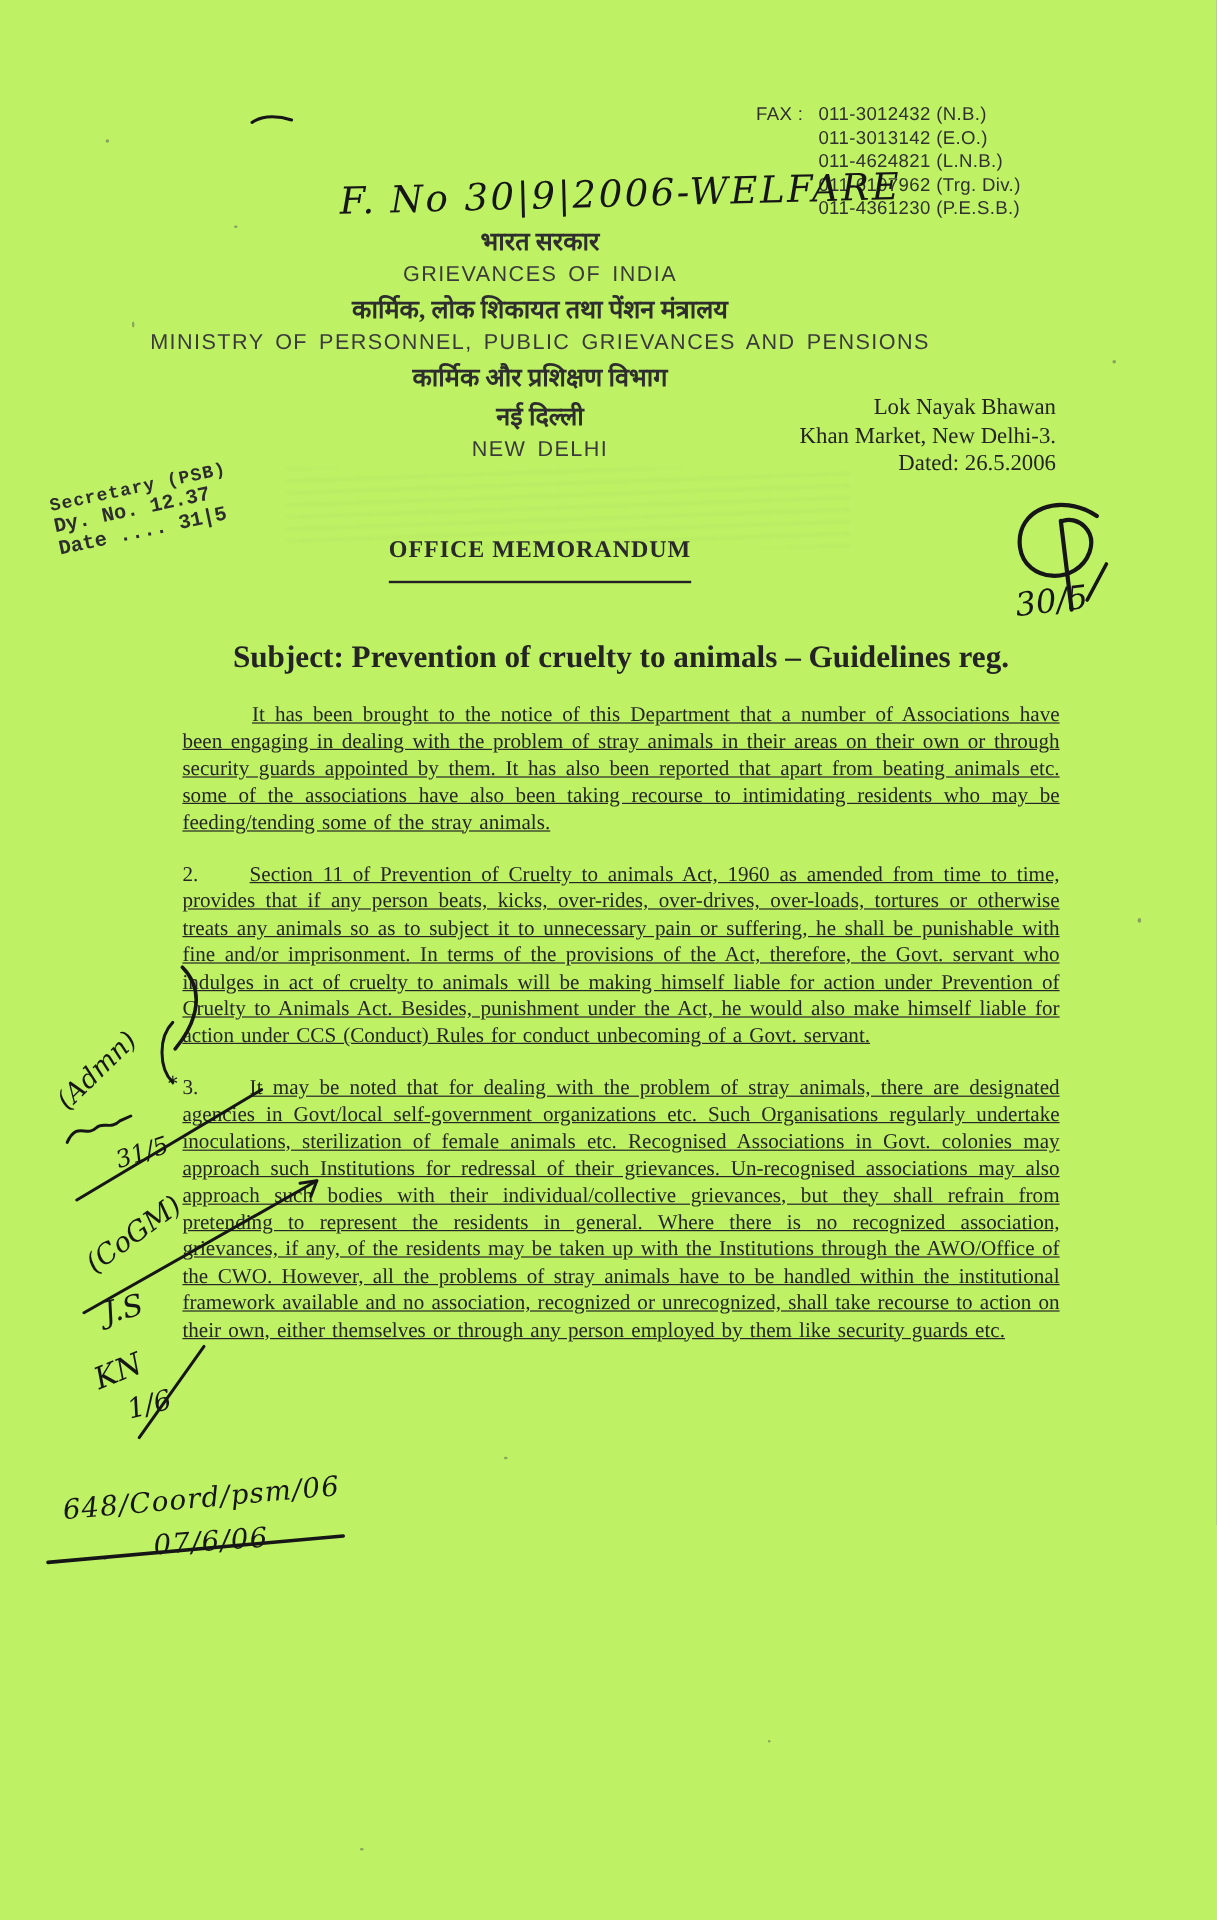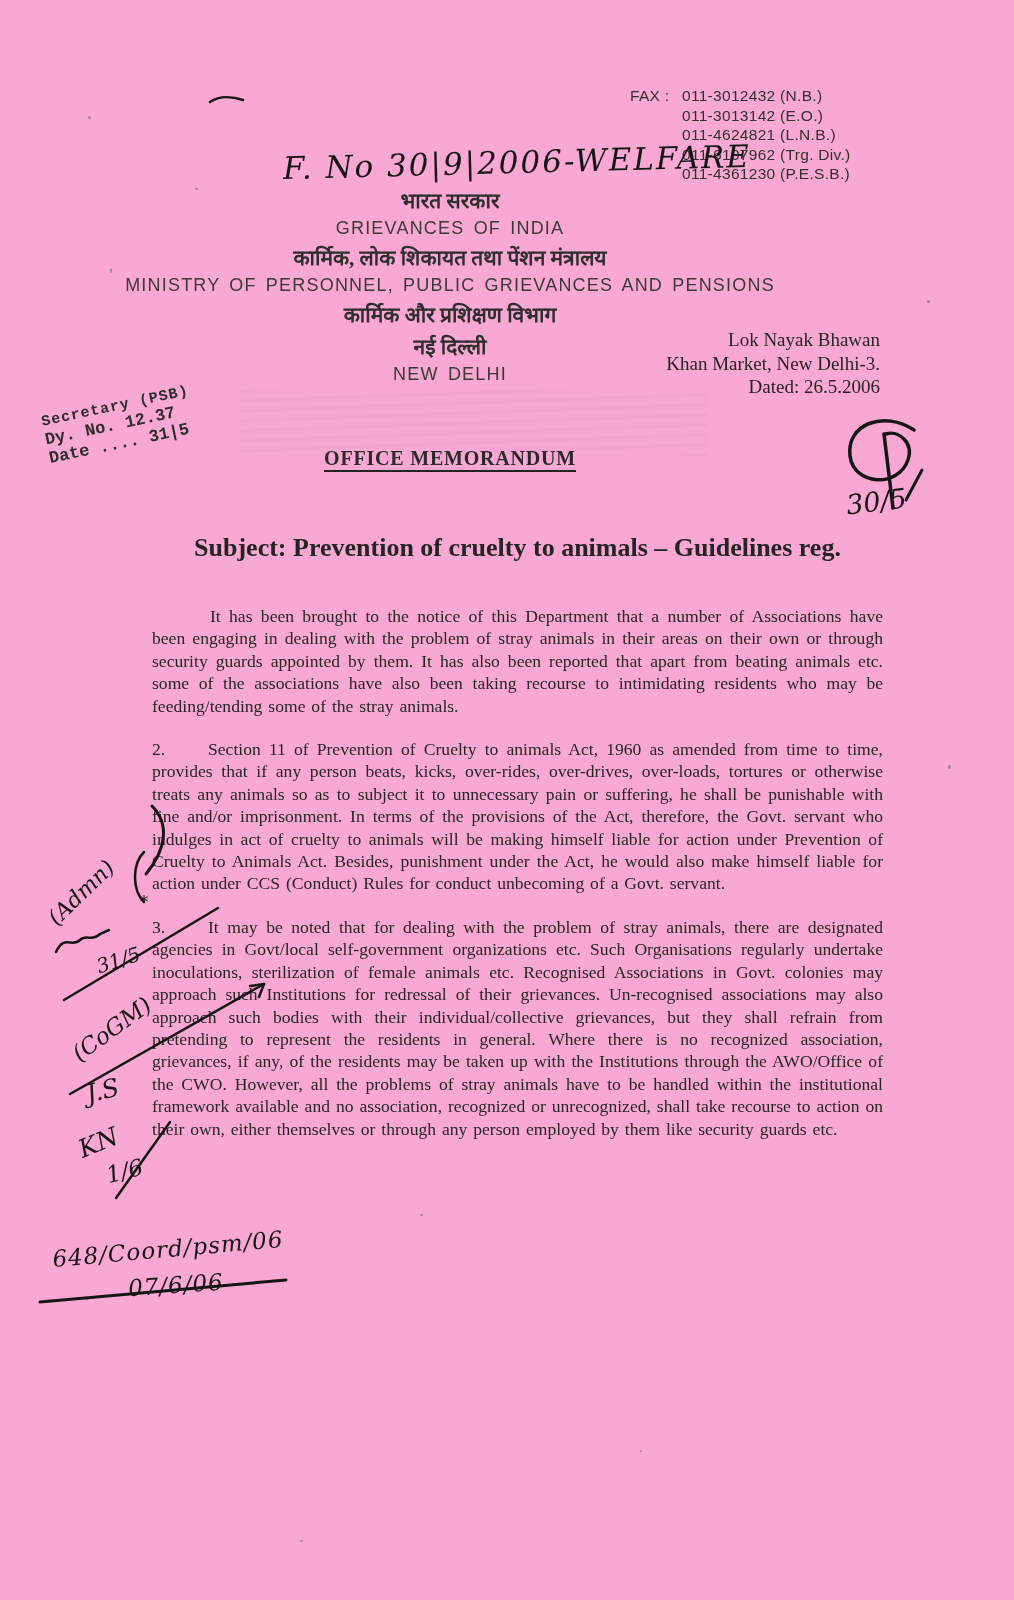--- a/index.html
+++ b/index.html
@@ -1,18 +1,18 @@
 <!DOCTYPE html>
 <html><head>
 <meta charset="utf-8">
 <style>
   html,body { margin:0; padding:0; background:#9a9a9a; }
   .page {
     position:relative; width:1014px; height:1600px; margin:0 auto;
-    background:#f9a8d4; overflow:hidden;
+    background:#bef264; overflow:hidden;
     font-family:"Liberation Serif", serif; color:#2a2a2a;
   }
   .abs { position:absolute; }
   .sans { font-family:"Liberation Sans", sans-serif; }
   .hand { font-family:"DejaVu Serif", serif; font-style:italic; color:#1d1d1d; }
 
   
   .fax { left:630px; top:86px; font-size:15.5px; line-height:19.5px; color:#303030; letter-spacing:.3px; }
   .fax-row { display:flex; }
   .fax-label { width:52px; flex:0 0 auto; }
@@ -30,25 +30,25 @@
   
   .addr { left:600px; top:328px; width:280px; text-align:right; font-size:19px; line-height:23.5px; color:#242424; }
 
   
   .stamp { left:44px; top:398px; transform:rotate(-12deg); font-family:"Liberation Mono", monospace; color:#2d2d2d; }
   .stamp .s1 { font-size:15px; font-weight:bold; letter-spacing:1px; }
   .stamp .s2 { font-size:17px; font-weight:bold; }
   .stamp .s3 { font-size:17px; font-weight:bold; }
 
   .om-title { left:40px; top:447px; width:820px; text-align:center; }
-  .om-title span { font-size:20px; font-weight:bold; letter-spacing:.8px; border-bottom:2.5px solid #222; padding-bottom:1px; }
+  .om-title span { font-size:20px; font-weight:bold; letter-spacing:.8px; border-bottom:2.5px solid #222; padding-bottom:15px; }
 
   .subject { left:152px; top:533px; width:731px; text-align:center; font-size:26px; font-weight:bold; color:#242424; }
 
-  .bodytext { left:152px; top:605px; width:731px; font-size:17.6px; line-height:22.4px; text-align:justify; color:#262626; word-spacing:1.5px; }
+  .bodytext { left:152px; top:584px; width:731px; font-size:17.6px; line-height:22.4px; text-align:justify; color:#262626; word-spacing:1.5px;text-decoration:underline; }
   .bodytext p { margin:0 0 21px 0; }
   .bodytext p.indent { text-indent:58px; }
   .pnum { display:inline-block; min-width:56px; }
 
   
   .hw { color:#161616; }
   .approval { left:846px; top:486px; font-size:27px; transform:rotate(-7deg); }
   .m-admn { left:40px; top:880px; font-size:22px; transform:rotate(-44deg); }
   .m-date { left:96px; top:948px; font-size:20px; transform:rotate(-18deg); }
   .m-cogm { left:66px; top:1016px; font-size:23px; transform:rotate(-36deg); }

